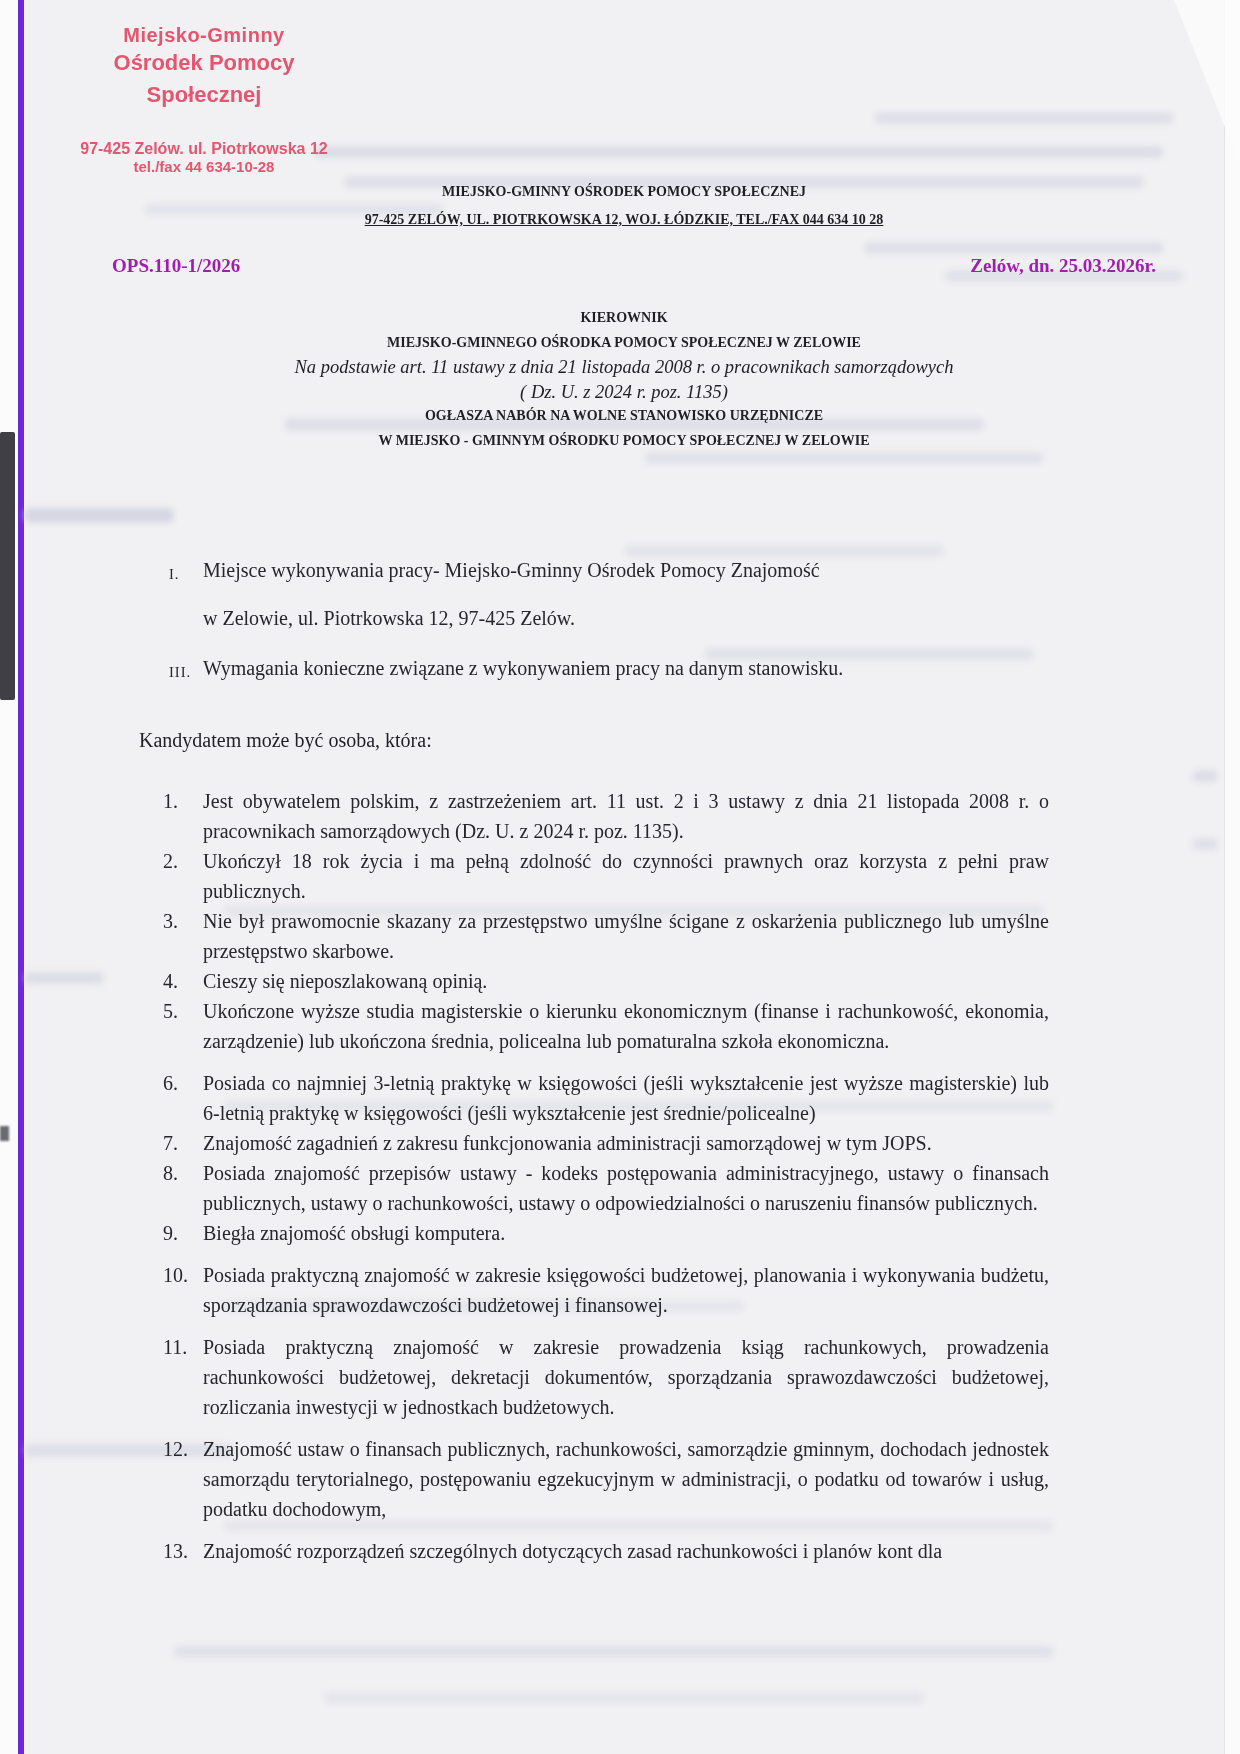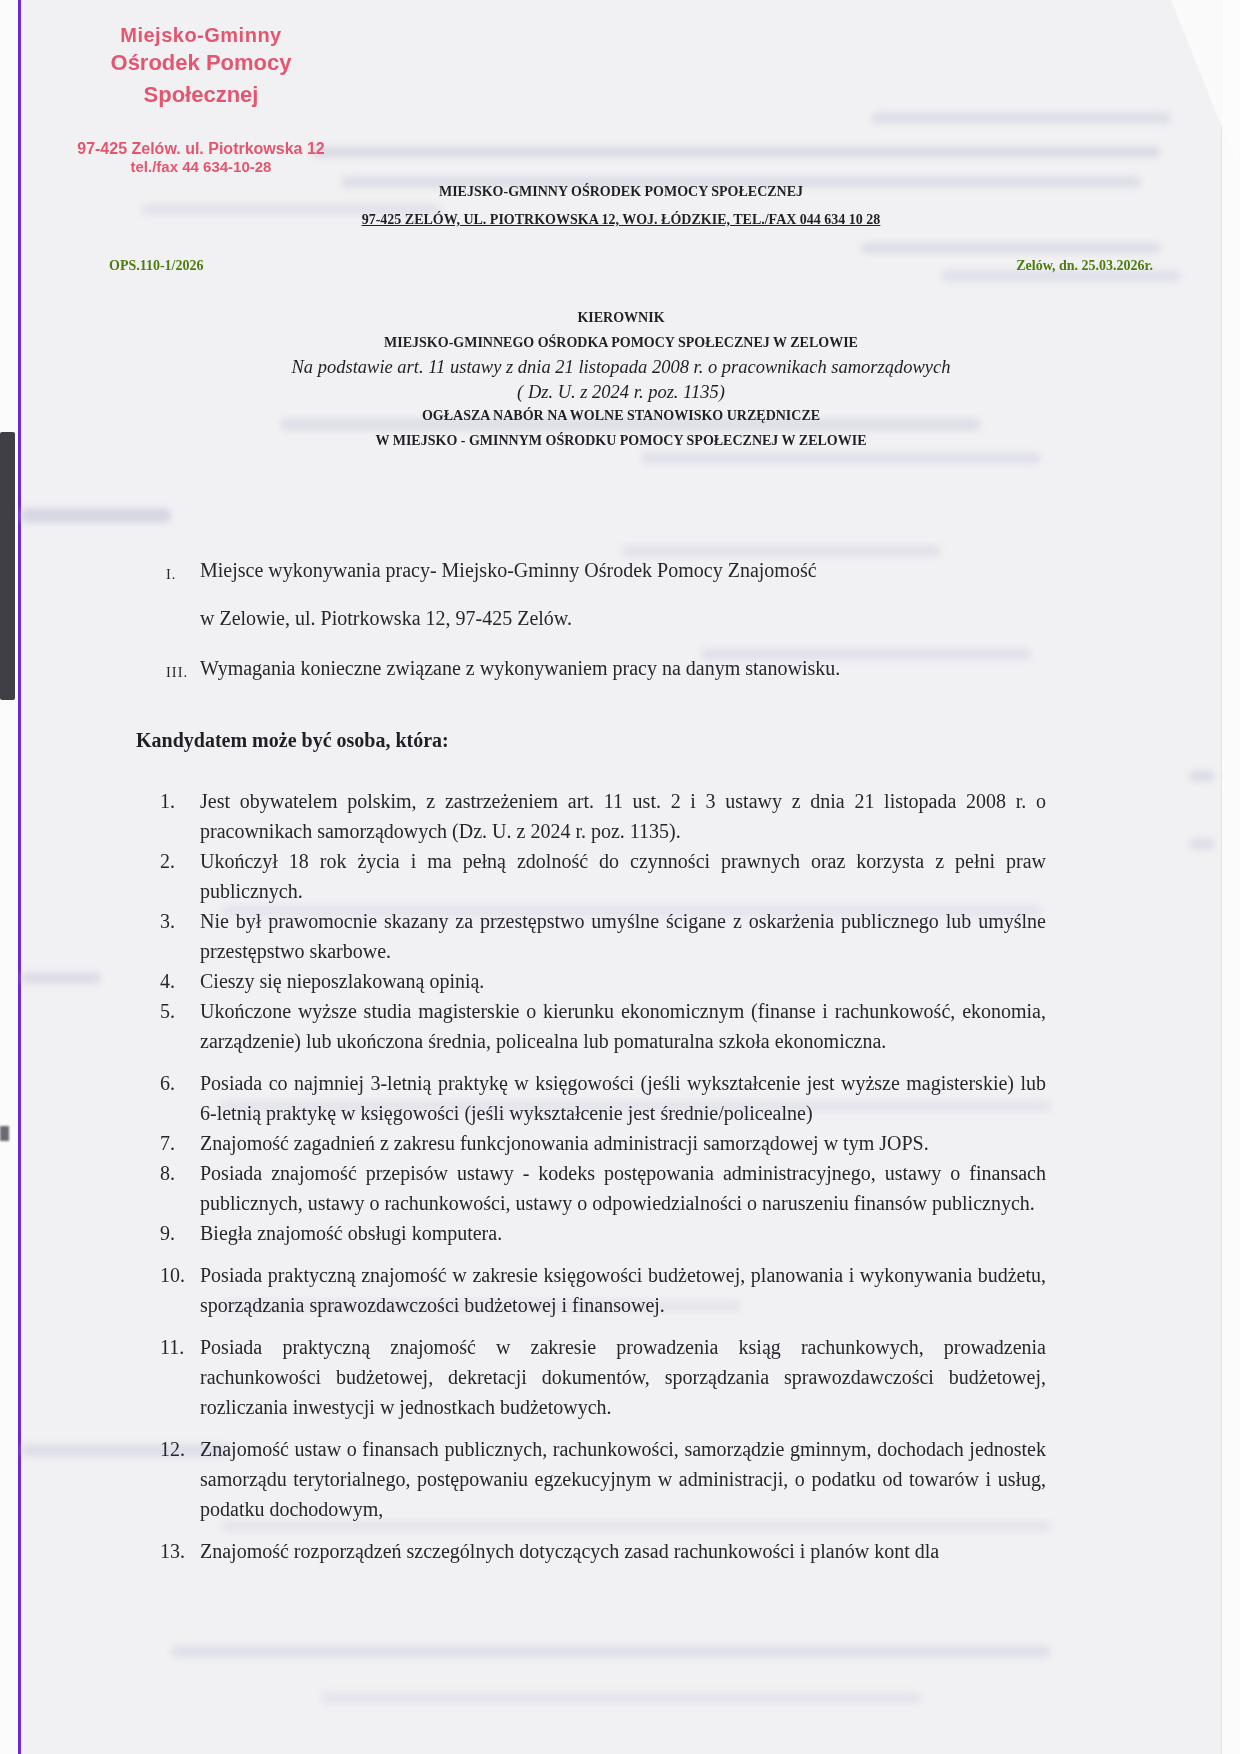--- a/index.html
+++ b/index.html
@@ -7,21 +7,21 @@
     width:1240px;height:1754px;position:relative;
     background:#fbfbfc;
     font-family:"Liberation Serif","DejaVu Serif",serif;
     color:#24242b;
     overflow:hidden;
   }
   
   .page{
     position:absolute;left:18px;top:0;width:1200px;height:1754px;
     background:#f1f1f3;
-    border-left:3px solid #6d28d9;
+    border-left:6px solid #6d28d9;
     border-right:1px solid #e3e3e5;
     z-index:1;
   }
   .content{position:relative;z-index:3;}
 
   
   .smudge{
     position:absolute;background:#c9c9dd;filter:blur(3px);
     border-radius:6px;z-index:2;pointer-events:none;
   }
@@ -52,21 +52,21 @@
   .stamp .s4{font-size:15px;line-height:18px;}
 
   
   .letterhead{margin-top:2px;text-align:center;font-weight:bold;font-size:14px;line-height:28px;color:#1f1f26;}
   .letterhead .underlined{text-decoration:underline;}
 
   
   .meta{
     margin-top:20px;padding:0 68px 0 88px;
     display:flex;justify-content:space-between;
-    font-weight:bold;font-size:14px;line-height:24px;color:#4d7c0f;
+    font-weight:bold;font-size:19px;line-height:24px;color:#a21caf;
   }
 
   
   .announce{margin-top:28px;text-align:center;font-size:18px;line-height:24.5px;color:#1f1f26;}
   .announce .b{font-weight:bold;font-size:14px;}
   .announce .i{font-style:italic;font-size:18.5px;}
 
   
   .sections{margin-top:105px;padding:0 175px 0 115px;font-size:20px;color:#26262d;}
   .sec-item{position:relative;padding-left:64px;line-height:24px;}
@@ -74,21 +74,21 @@
     position:absolute;left:30px;top:4px;font-size:14.5px;letter-spacing:1px;
   }
   .sec-line2{margin-top:24px;}
   .sec-gap{margin-top:24px;}
   .sec-gap2{margin-top:26px;}
   .bold{font-weight:bold;}
 
   
   .req-heading{
     margin-top:46px;padding:0 175px 0 115px;
-    font-weight:bold;font-size:20px;line-height:28px;color:#1f1f26;
+    font-weight:normal;font-size:20px;line-height:28px;color:#1f1f26;
   }
   .req-list{margin-top:32px;padding:0 175px 0 115px;}
   .req-item{
     position:relative;padding-left:64px;
     font-size:20px;line-height:30px;color:#26262d;
     text-align:justify;
   }
   .req-item .num{position:absolute;left:24px;top:0;text-align:left;}
   .req-item.sp{margin-top:12px;}
 </style>

